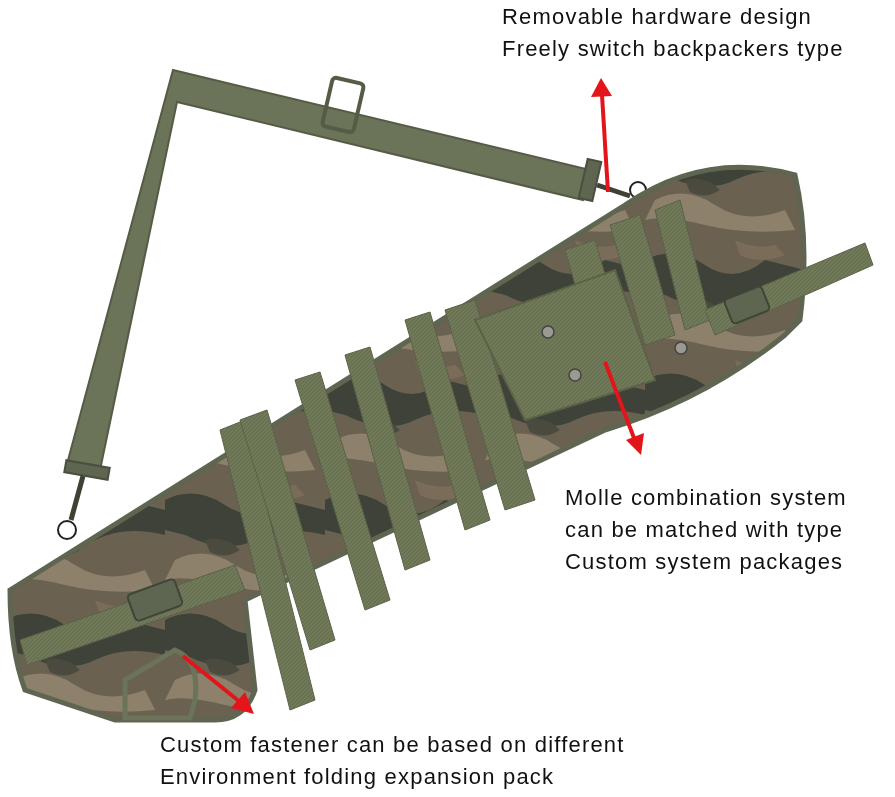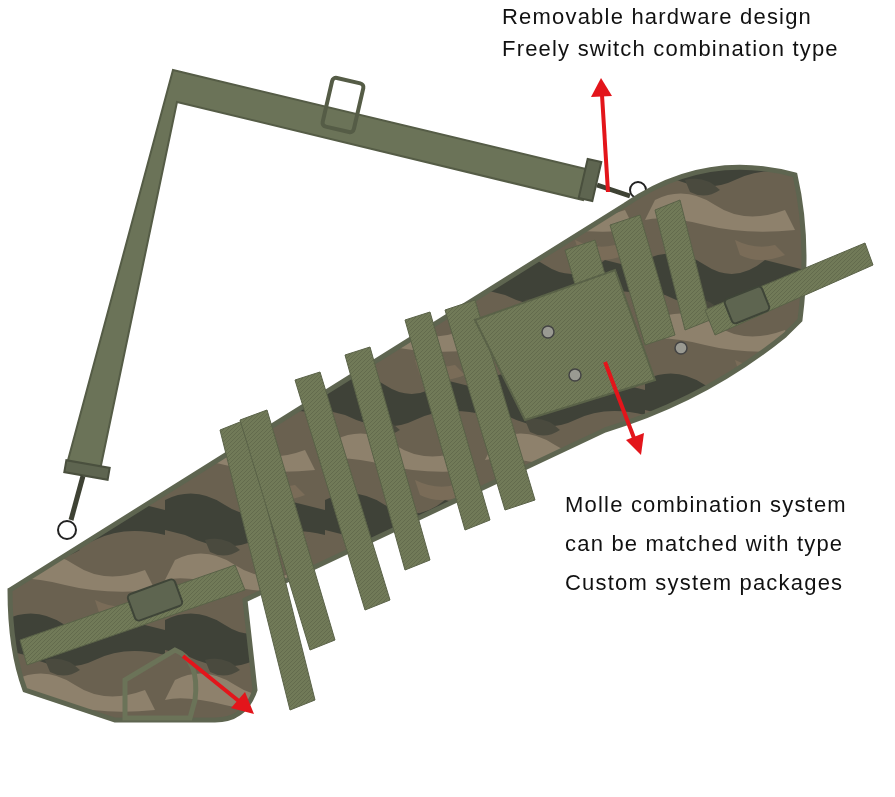--- a/index.html
+++ b/index.html
@@ -5,21 +5,21 @@
   html, body { margin: 0; padding: 0; background: #ffffff; }
   body { width: 895px; height: 797px; position: relative; overflow: hidden;
          font-family: "Liberation Sans", "DejaVu Sans", sans-serif; }
   .stage { position: absolute; left: 5px; top: 0; width: 895px; height: 797px; }
   .annot { position: absolute; color: #111111; font-size: 22px; letter-spacing: 1.2px;
            line-height: 1; white-space: nowrap; }
   .annot .line { display: block; }
   .a1 { left: 497px; top: 6px; }
   .a1 .line { height: 32px; }
   .a2 { left: 560px; top: 487px; }
-  .a2 .line { height: 32px; margin-top: 7px; }
+  .a2 .line { height: 32px; }
   .a3 { left: 155px; top: 734px; }
   .a3 .line { height: 32px; }
   svg { position: absolute; left: 0; top: 0; }
 </style>
 </head>
 <body>
 
 <div class="stage">
   <svg width="895" height="797" viewBox="0 0 895 797">
     <defs>
@@ -91,22 +91,26 @@
       </g>
       <g>
         <line x1="178" y1="656" x2="235" y2="702" stroke="#e3151b" stroke-width="4"></line>
         <polygon points="226,708 249,714 240,692" fill="#e3151b"></polygon>
       </g>
     </g>
   </svg>
 
   <div class="annot a1">
     <span class="line">Removable hardware design</span>
-    <span class="line">Freely switch combination type</span>
+    <span class="line">Freely switch backpackers type</span>
   </div>
 
   <div class="annot a2">
     <span class="line">Molle combination system</span>
     <span class="line">can be matched with type</span>
     <span class="line">Custom system packages</span>
   </div>
 
+  <div class="annot a3">
+    <span class="line">Custom fastener can be based on different</span>
+    <span class="line">Environment folding expansion pack</span>
+  </div>
 </div>
 
 </body></html>

